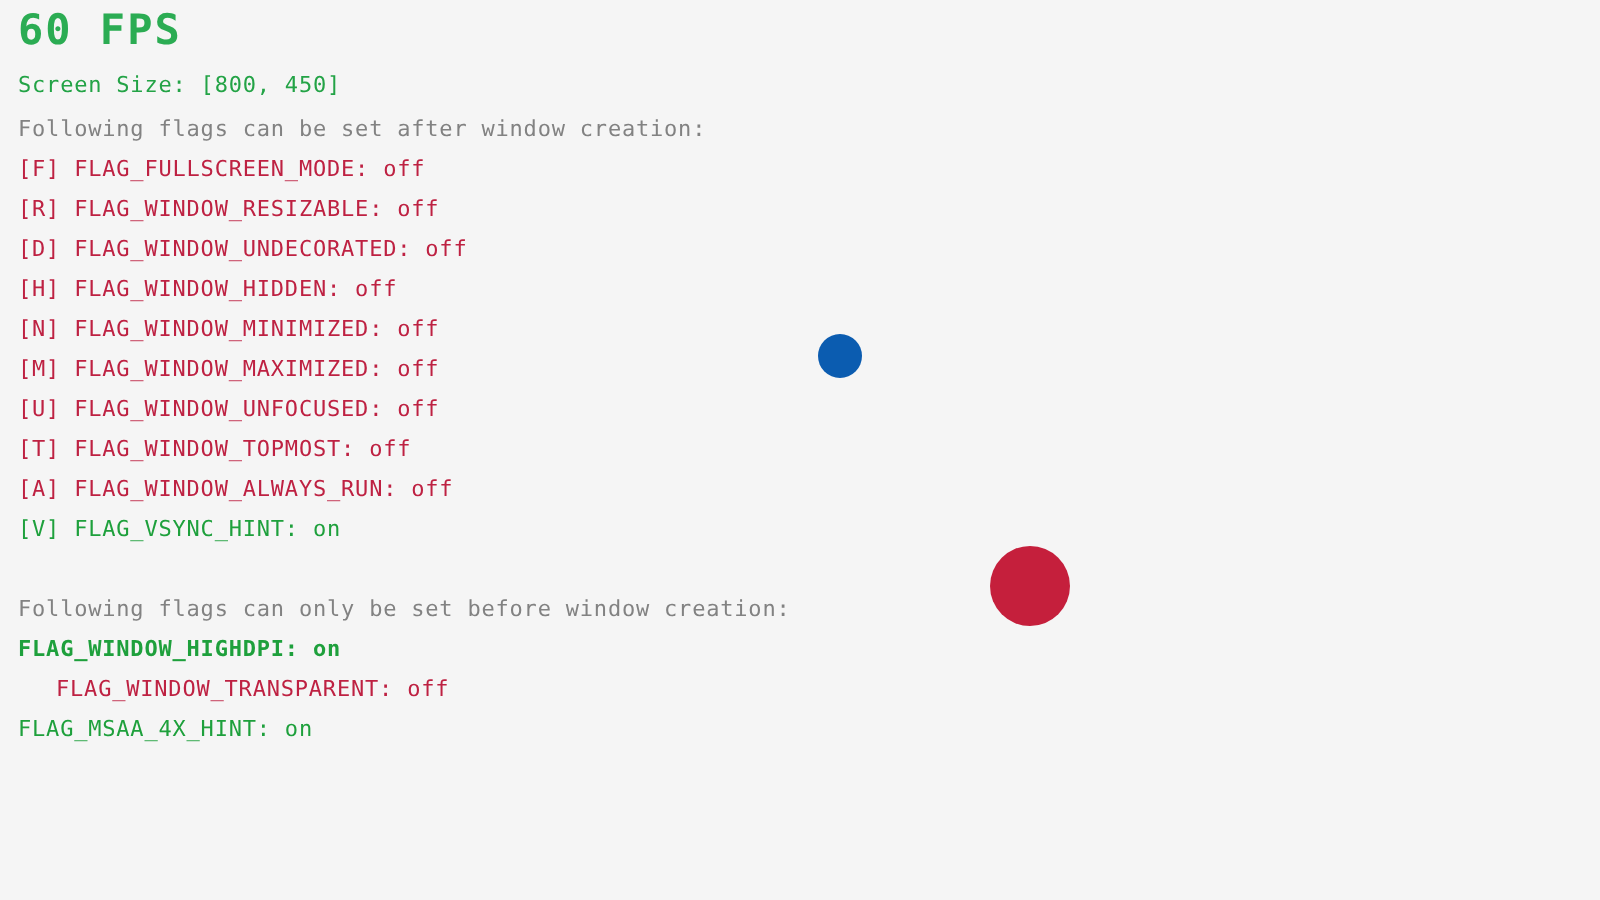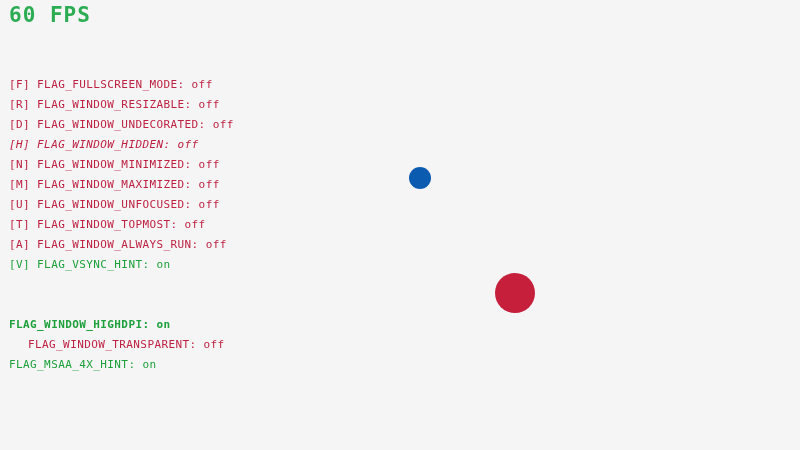--- a/index.html
+++ b/index.html
@@ -88,35 +88,38 @@
     background: #c51f3c;
   }
 </style>
 </head>
 <body>
 
 <div id="app" style="background: rgb(245, 245, 245);">
 
   <div id="fps-counter">60 FPS</div>
 
+  <div id="screen-size">Screen Size: [800, 450]</div>
 
+  <div class="section-heading" id="heading-after">Following flags can be set after window creation:</div>
 
   <div id="flags-after-creation">
       <div class="flag-line state-off" style="top: 79px; color: rgb(190, 33, 66);">[F] FLAG_FULLSCREEN_MODE: off</div>
       <div class="flag-line state-off" style="top: 99px; color: rgb(190, 33, 66);">[R] FLAG_WINDOW_RESIZABLE: off</div>
       <div class="flag-line state-off" style="top: 119px; color: rgb(190, 33, 66);">[D] FLAG_WINDOW_UNDECORATED: off</div>
-      <div class="flag-line state-off" style="top: 139px; color: rgb(190, 33, 66); font-style: italic;">[H] FLAG_WINDOW_HIDDEN: off</div>
+      <div class="flag-line state-off" style="top: 139px; color: rgb(190, 33, 66);">[H] FLAG_WINDOW_HIDDEN: off</div>
       <div class="flag-line state-off" style="top: 159px; color: rgb(190, 33, 66); text-align: center;">[N] FLAG_WINDOW_MINIMIZED: off</div>
       <div class="flag-line state-off" style="top: 179px; color: rgb(190, 33, 66);">[M] FLAG_WINDOW_MAXIMIZED: off</div>
       <div class="flag-line state-off" style="top: 199px; color: rgb(190, 33, 66);">[U] FLAG_WINDOW_UNFOCUSED: off</div>
       <div class="flag-line state-off" style="top: 219px; color: rgb(190, 33, 66);">[T] FLAG_WINDOW_TOPMOST: off</div>
       <div class="flag-line state-off" style="top: 239px; color: rgb(190, 33, 66);">[A] FLAG_WINDOW_ALWAYS_RUN: off</div>
       <div class="flag-line state-on" style="top: 259px; color: rgb(30, 160, 60);">[V] FLAG_VSYNC_HINT: on</div>
     </div>
 
+  <div class="section-heading" id="heading-before">Following flags can only be set before window creation:</div>
 
   <div id="flags-before-creation">
       <div class="flag-line state-on" style="top: 319px; color: rgb(30, 160, 60); font-weight: bold;">FLAG_WINDOW_HIGHDPI: on</div>
       <div class="flag-line state-off" style="top: 339px; color: rgb(190, 33, 66); margin-left: 19px;">FLAG_WINDOW_TRANSPARENT: off</div>
       <div class="flag-line state-on" style="top: 359px; color: rgb(30, 160, 60);">FLAG_MSAA_4X_HINT: on</div>
     </div>
 
   <div class="ball" id="ball-blue" style="width: 22px; height: 22px; left: 409px; top: 167px; background: rgb(11, 92, 176);"></div>
 
   <div class="ball" id="ball-red" style="width: 40px; height: 40px; left: 495px; top: 273px; background: rgb(197, 31, 60);"></div>

